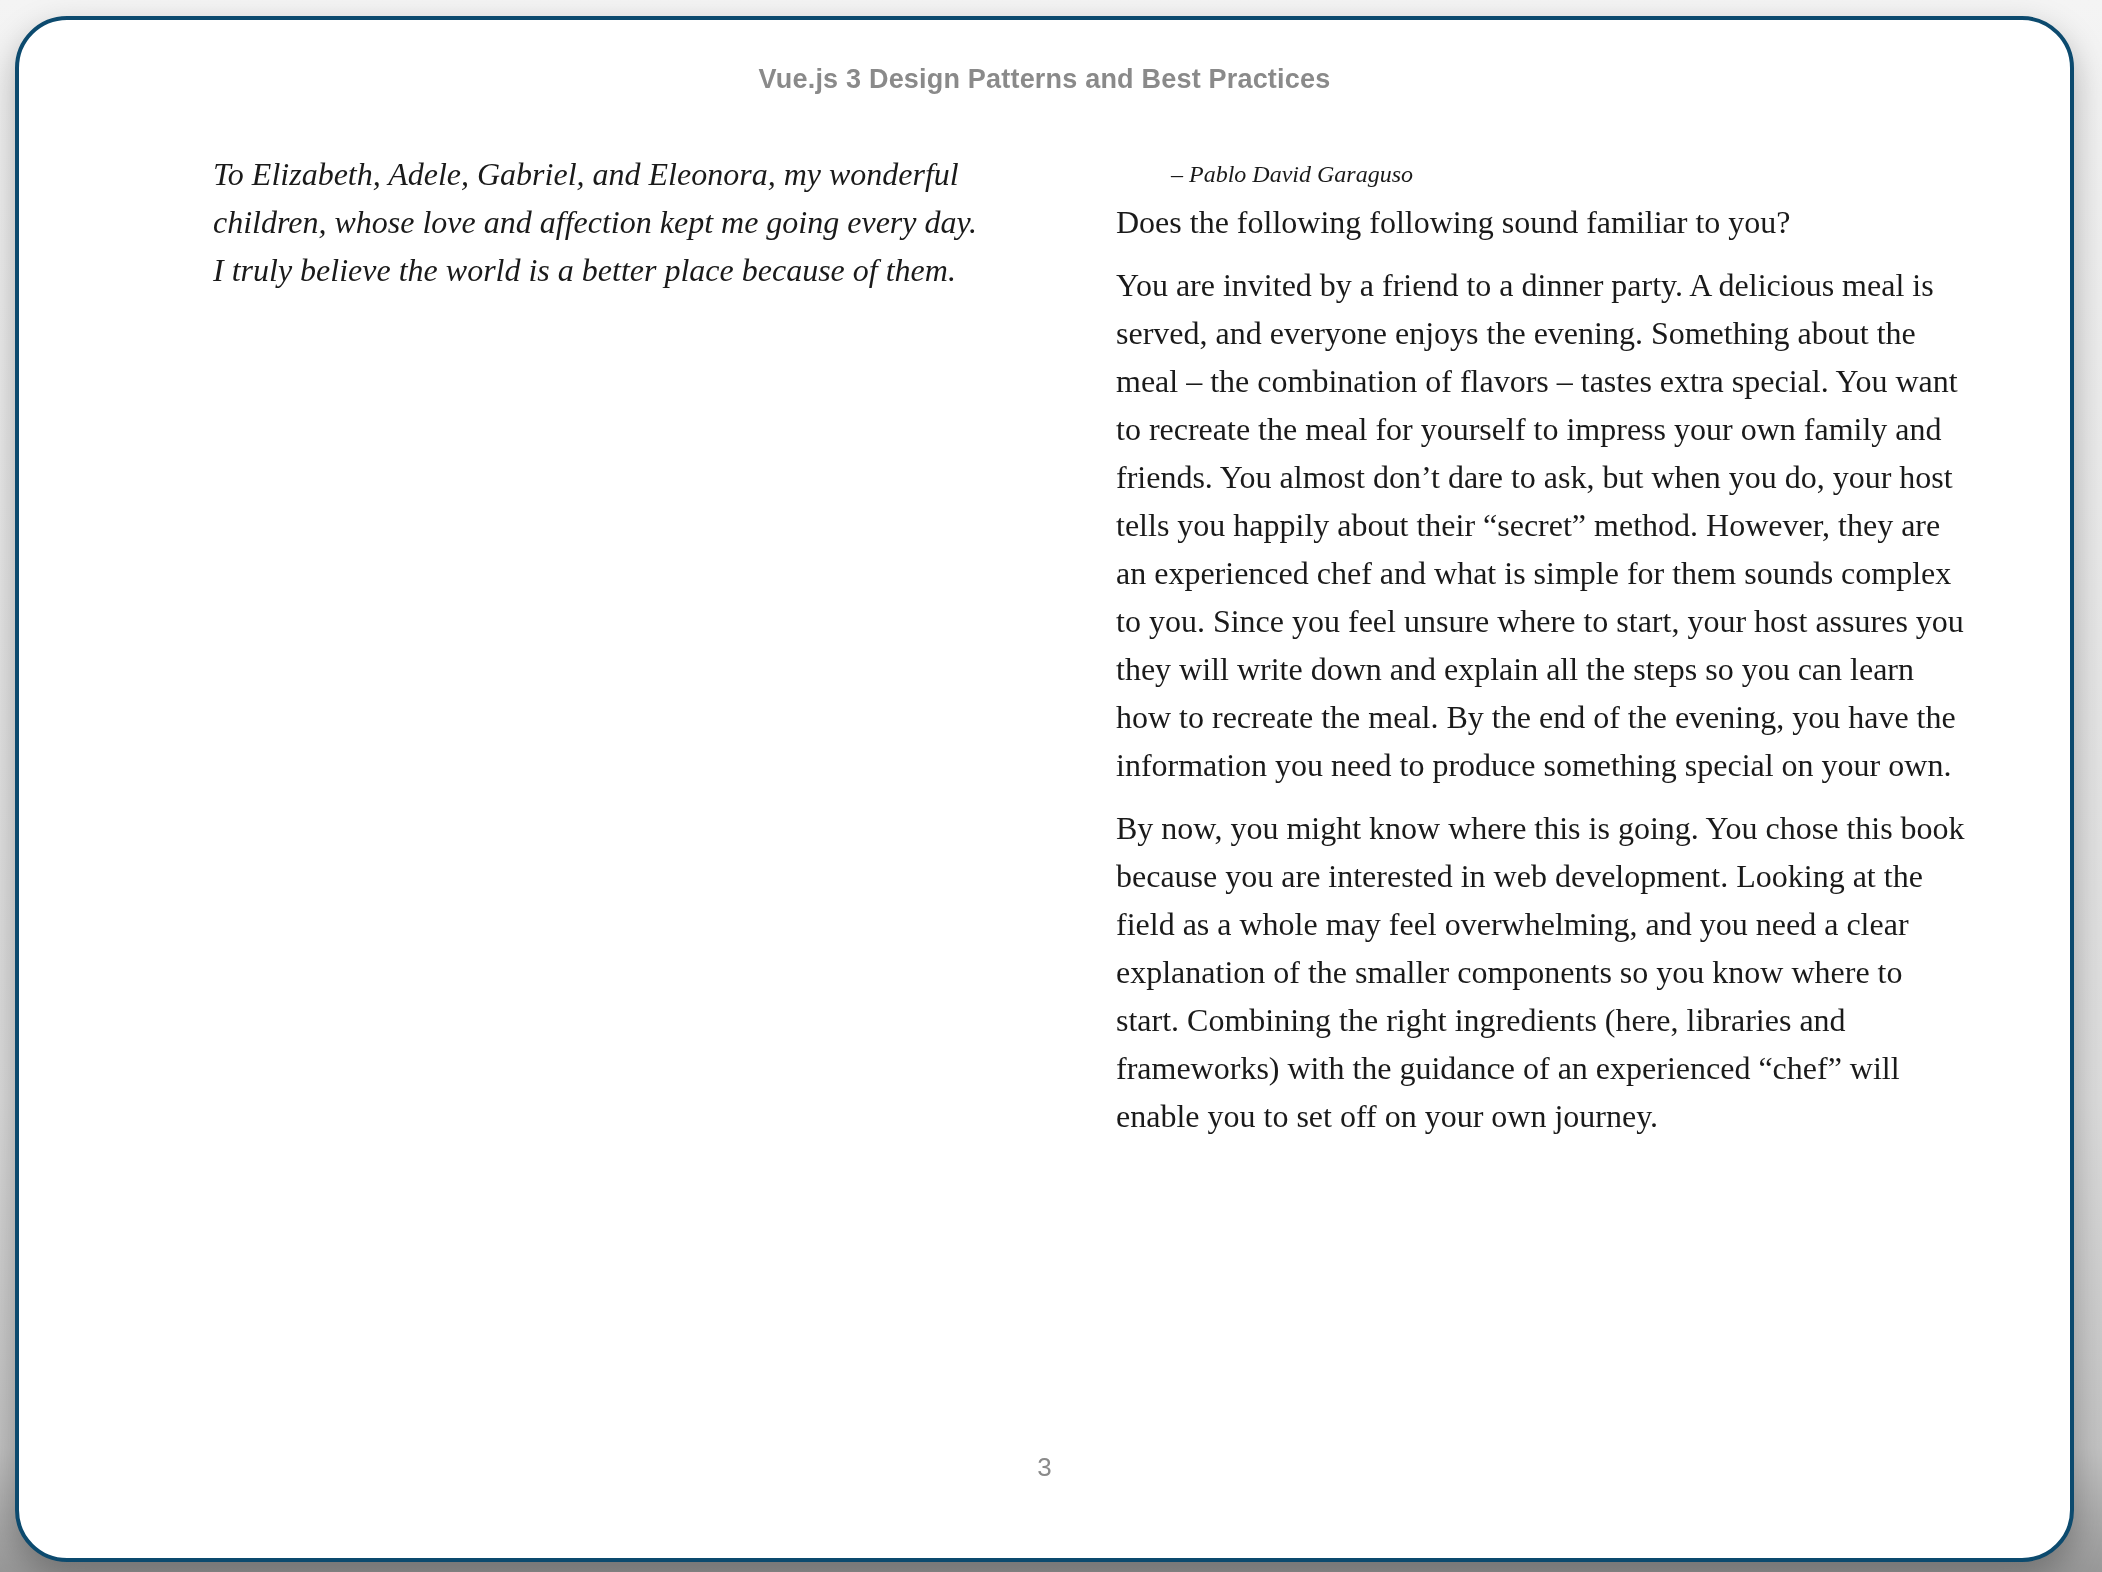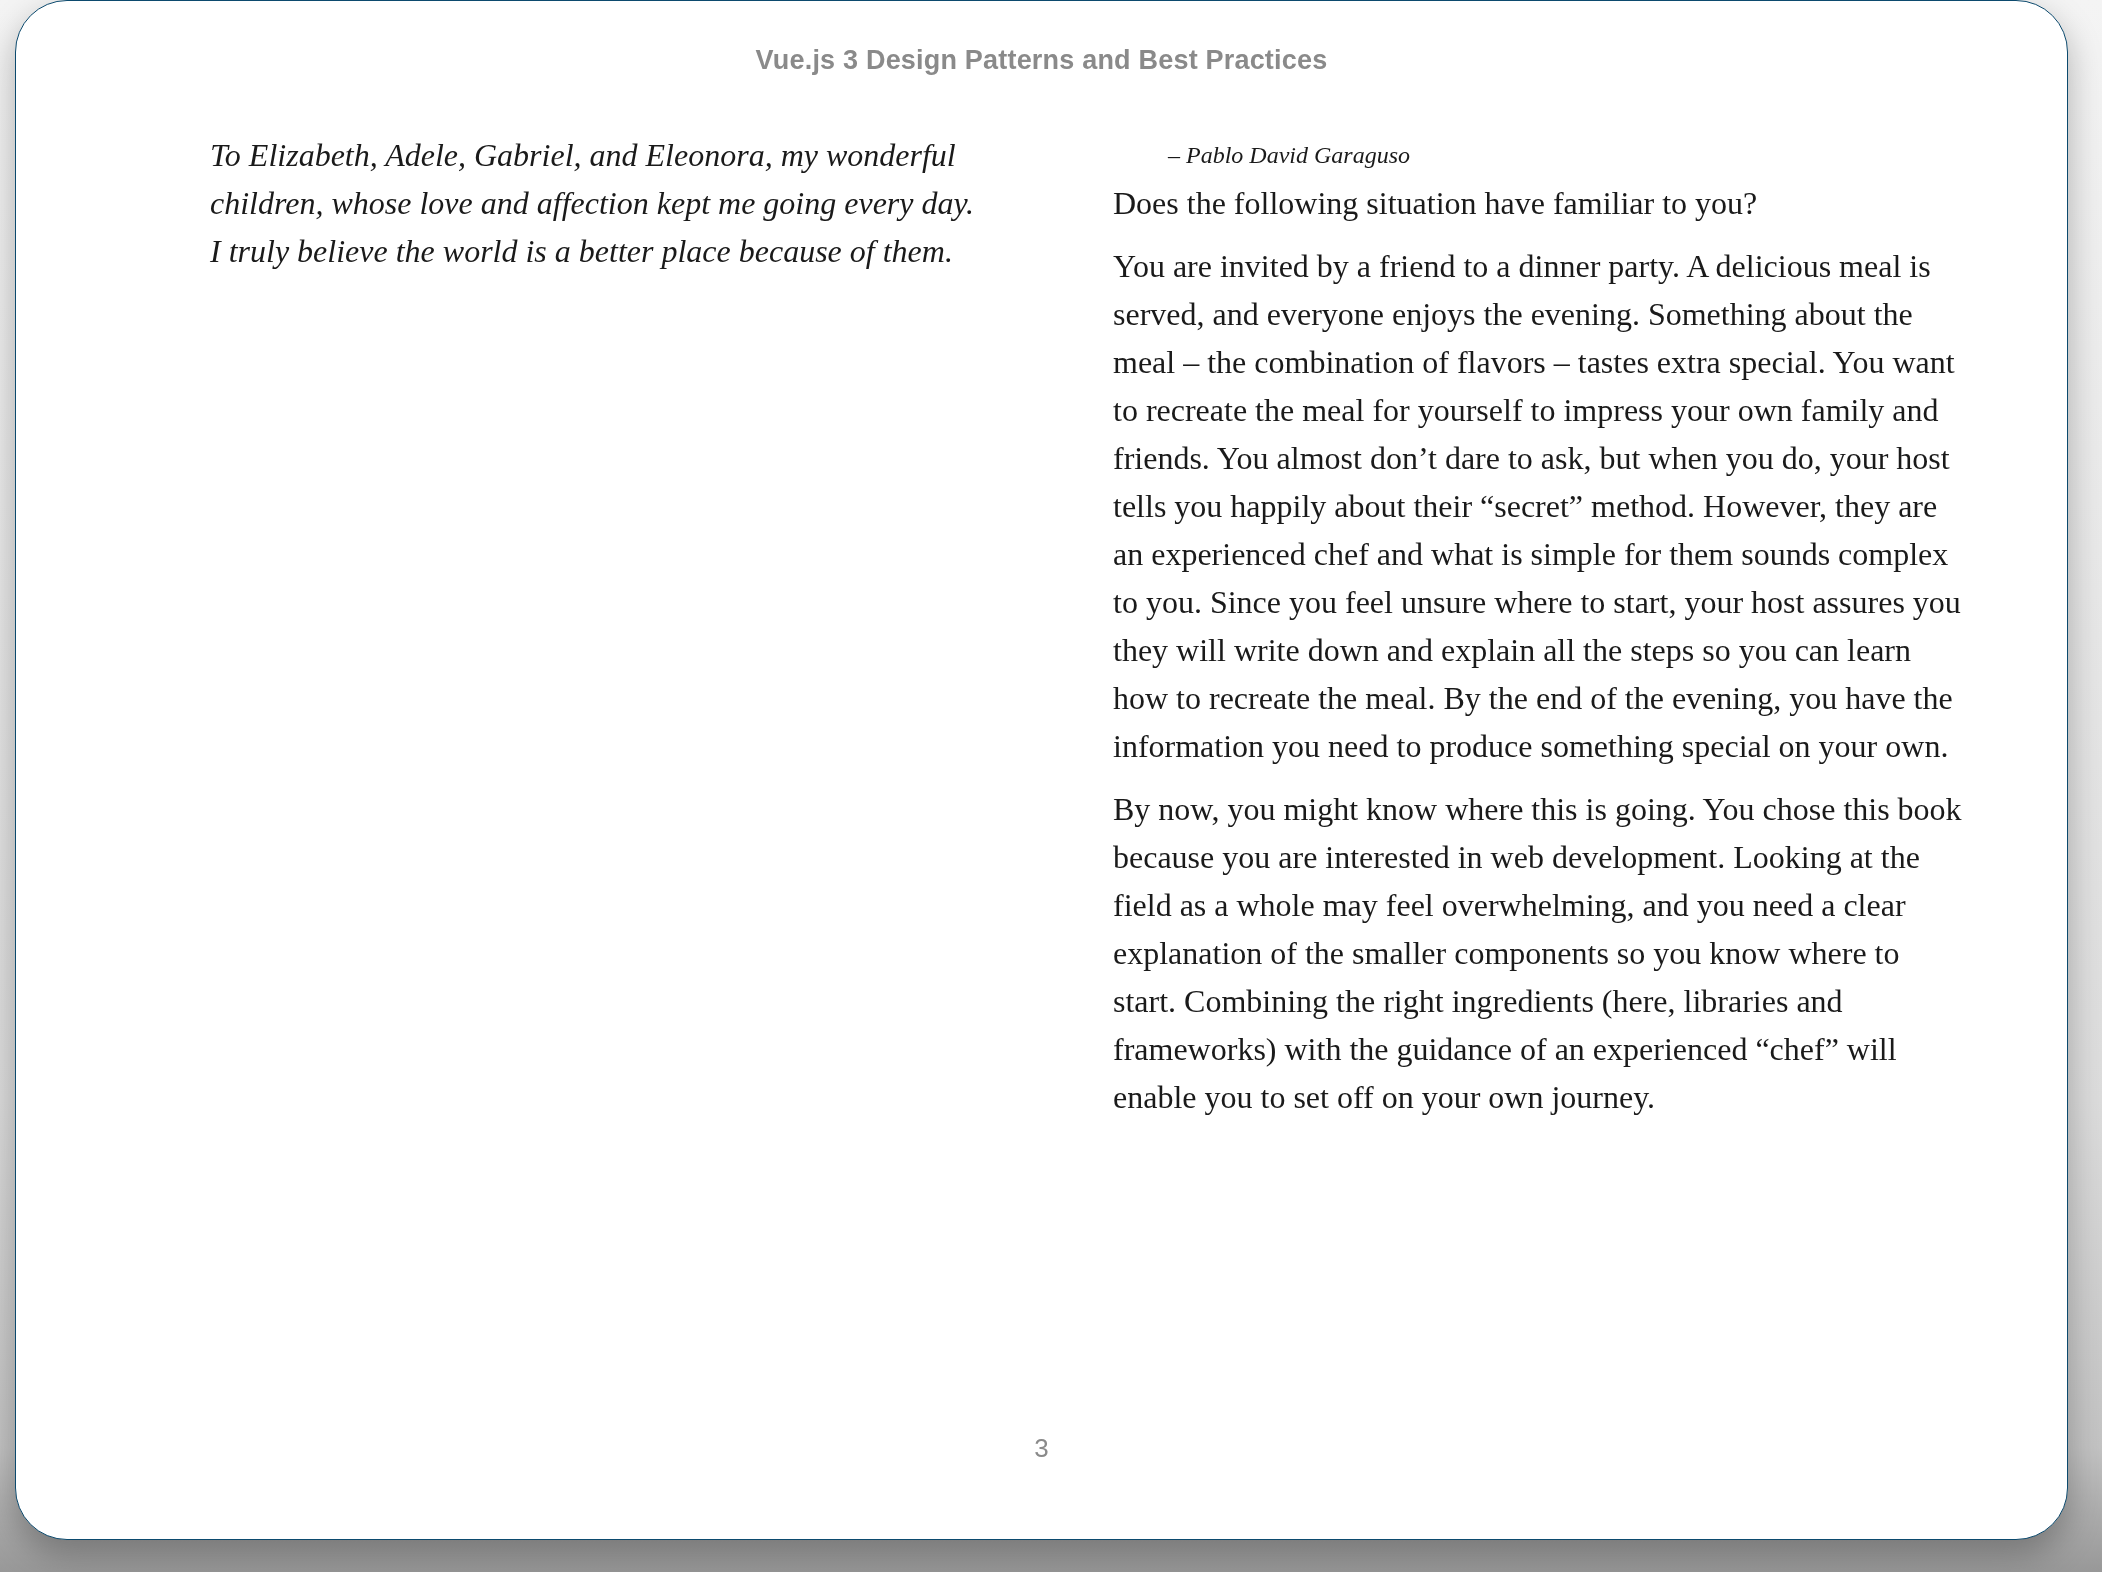--- a/index.html
+++ b/index.html
@@ -10,25 +10,25 @@
     width: 2102px;
     height: 1572px;
     overflow: hidden;
     position: relative;
     font-family: "Liberation Serif", serif;
     background: linear-gradient(180deg, #f4f4f4 0%, #e9e9e9 35%, #dcdcdc 70%, #c3c3c3 92%, #989898 100%);
   }
   .book-card {
     position: absolute;
     left: 15px;
-    top: 0;
+    top: 16px;
     width: 2051px;
     height: 1538px;
     background: #ffffff;
-    border: 1px solid #0c4a6e;
+    border: 4px solid #0c4a6e;
     border-radius: 52px;
     box-shadow: 0 14px 34px rgba(0,0,0,0.28);
   }
   .book-title {
     position: absolute;
     top: 44px;
     left: 0;
     width: 100%;
     text-align: center;
     font-family: "Liberation Sans", sans-serif;
@@ -98,21 +98,21 @@
 
   <div class="book-title">Vue.js 3 Design Patterns and Best Practices</div>
 
   <div class="page left-page">
     <p class="dedication">To Elizabeth, Adele, Gabriel, and Eleonora, my wonderful children, whose love and affection kept me going every day. I truly believe the world is a better place because of them.</p>
   </div>
 
   <div class="page right-page">
     <p class="attribution">– Pablo David Garaguso</p>
     <div class="body-paragraphs">
-        <p>Does the following situation have familiar to you?</p>
+        <p>Does the following following sound familiar to you?</p>
         <p>You are invited by a friend to a dinner party. A delicious meal is served, and everyone enjoys the evening. Something about the meal – the combination of flavors – tastes extra special. You want to recreate the meal for yourself to impress your own family and friends. You almost don’t dare to ask, but when you do, your host tells you happily about their “secret” method. However, they are an experienced chef and what is simple for them sounds complex to you. Since you feel unsure where to start, your host assures you they will write down and explain all the steps so you can learn how to recreate the meal. By the end of the evening, you have the information you need to produce something special on your own.</p>
         <p>By now, you might know where this is going. You chose this book because you are interested in web development. Looking at the field as a whole may feel overwhelming, and you need a clear explanation of the smaller components so you know where to start. Combining the right ingredients (here, libraries and frameworks) with the guidance of an experienced “chef” will enable you to set off on your own journey.</p>
       </div>
   </div>
 
   <div class="page-number">3</div>
 
 </div>
 
 </body></html>

